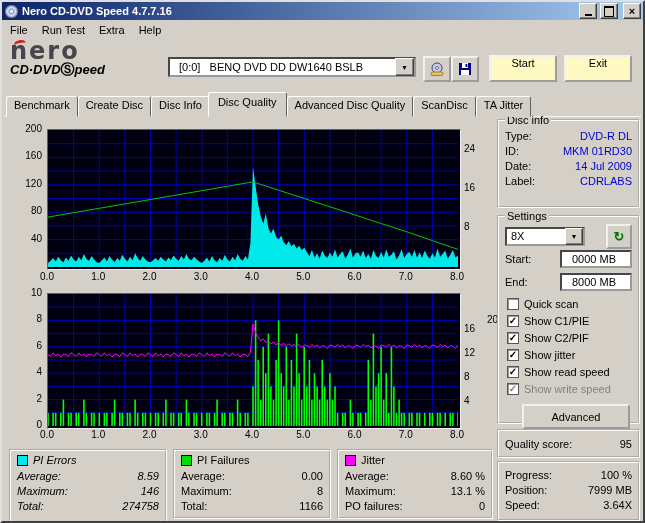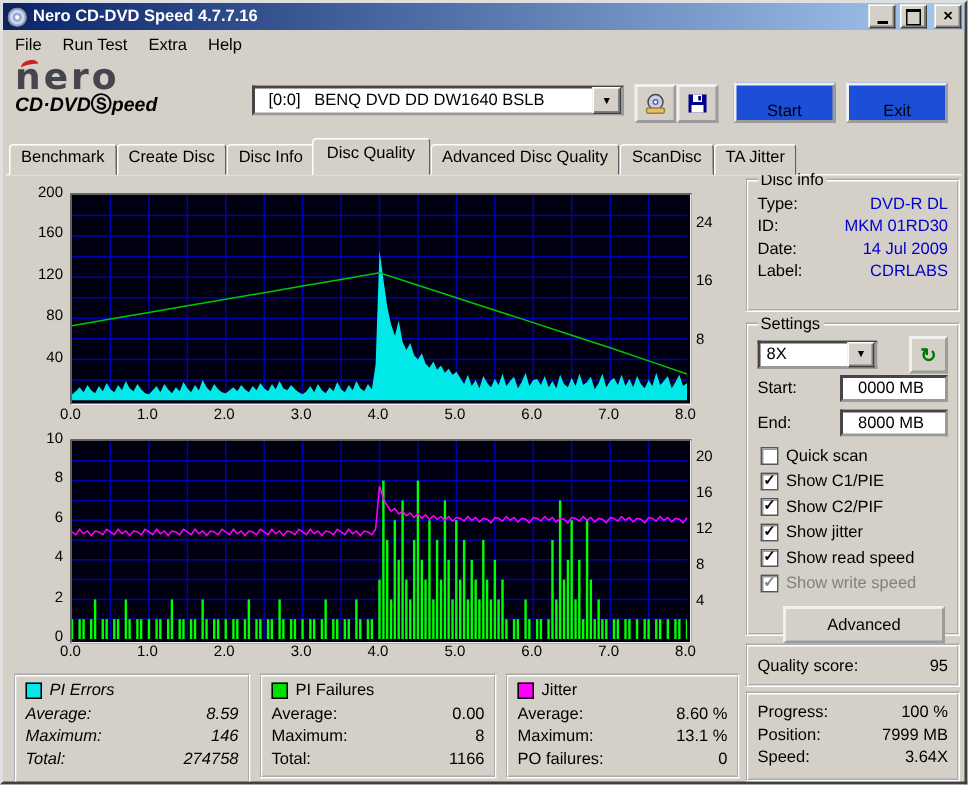--- a/index.html
+++ b/index.html
@@ -22,21 +22,21 @@
   .logo{position:absolute;left:8px;top:0px;}
   .logo-nero{font-family:"DejaVu Sans",sans-serif;font-size:24px;font-weight:bold;color:#45454e;letter-spacing:2px;line-height:24px;}
   .flame{position:absolute;left:4px;top:1px;width:12px;height:5px;border-top:3px solid #cc2222;border-radius:50% 50% 0 0;transform:rotate(-12deg);}
   .logo-sub{font-style:italic;font-weight:bold;font-size:13px;line-height:13px;letter-spacing:0;}
   .logo-sub .sglyph{font-style:normal;font-size:14px;}
   .combo{position:absolute;left:166px;top:18px;width:248px;height:20px;background:#fff;border:2px inset #9a9a9a;display:flex;align-items:center;box-sizing:border-box;}
   .combo-text{flex:1;padding-left:9px;white-space:pre;overflow:hidden;}
   .arrow-btn{width:16px;height:14px;background:#d4d0c8;border:1px solid;border-color:#fff #404040 #404040 #fff;box-shadow:inset -1px -1px 0 #808080;display:flex;align-items:center;justify-content:center;font-size:7px;}
   .combo .arrow-btn{height:100%;width:17px;}
   .small-btn{position:absolute;top:17px;width:24px;height:22px;background:#d4d0c8;border:2px outset #f0f0f0;display:flex;align-items:center;justify-content:center;}
-  .push-btn{position:absolute;top:16px;width:64px;height:23px;background:#1d4ed8;border:2px outset #f0f0f0;display:flex;align-items:flex-end;justify-content:center;}
+  .push-btn{position:absolute;top:16px;width:64px;height:23px;background:#fef9c3;border:2px outset #f0f0f0;display:flex;align-items:flex-start;justify-content:center;}
   
   .tabline{position:absolute;left:2px;right:2px;top:114px;height:1px;background:#f5f5f5;}
   .tabstrip{position:absolute;left:4px;top:95px;height:20px;display:flex;align-items:flex-end;z-index:2;}
   .tab{height:17px;padding:2px 7px 0;margin-right:0;background:#d4d0c8;border:1px solid;border-color:#fff #606060 #d4d0c8 #fff;border-radius:3px 3px 0 0;white-space:nowrap;}
   .tab.active{height:20px;padding-top:3px;position:relative;z-index:3;margin-left:-2px;padding-left:9px;padding-right:9px;}
   
   .plot{position:absolute;background:#000010;border:1px solid;border-color:#606060 #f0f0f0 #f0f0f0 #606060;}
   .ylab{position:absolute;font-size:10px;}
   .ylab .tick{position:absolute;right:2px;width:100%;text-align:right;height:10px;line-height:10px;}
   .ylab.right .tick{text-align:left;left:3px;right:auto;}
@@ -339,21 +339,21 @@
         <rect x="383.6" y="118.8" width="1.6" height="13.2" fill="#00ff00"></rect>
         <rect x="388.7" y="118.8" width="1.6" height="13.2" fill="#00ff00"></rect>
         <rect x="391.3" y="118.8" width="1.6" height="13.2" fill="#00ff00"></rect>
         <rect x="396.4" y="118.8" width="1.6" height="13.2" fill="#00ff00"></rect>
         <rect x="401.5" y="118.8" width="1.6" height="13.2" fill="#00ff00"></rect>
         <rect x="404.1" y="118.8" width="1.6" height="13.2" fill="#00ff00"></rect>
         <rect x="409.2" y="118.8" width="1.6" height="13.2" fill="#00ff00"></rect>
         <polyline points="0.0,60.6 2.6,62.4 5.1,58.8 7.7,61.8 10.3,60.0 12.8,63.0 15.4,60.0 17.9,60.6 20.5,62.4 23.1,58.8 25.6,60.6 28.2,62.4 30.8,58.8 33.3,61.8 35.9,60.0 38.4,63.0 41.0,60.0 43.6,60.6 46.1,62.4 48.7,58.8 51.3,60.6 53.8,62.4 56.4,58.8 58.9,61.8 61.5,60.0 64.1,63.0 66.6,60.0 69.2,60.6 71.8,62.4 74.3,58.8 76.9,60.6 79.4,62.4 82.0,58.8 84.6,61.8 87.1,60.0 89.7,63.0 92.3,60.0 94.8,60.6 97.4,62.4 99.9,58.8 102.5,60.6 105.1,62.4 107.6,58.8 110.2,61.8 112.8,60.0 115.3,63.0 117.9,60.0 120.4,60.6 123.0,62.4 125.6,58.8 128.1,60.6 130.7,62.4 133.3,58.8 135.8,61.8 138.4,60.0 140.9,63.0 143.5,60.0 146.1,60.6 148.6,62.4 151.2,58.8 153.8,60.6 156.3,62.4 158.9,58.8 161.4,61.8 164.0,60.0 166.6,63.0 169.1,60.0 171.7,60.6 174.3,62.4 176.8,58.8 179.4,60.6 181.9,62.4 184.5,58.8 187.1,61.8 189.6,60.0 192.2,63.0 194.8,60.0 197.3,60.6 199.9,62.4 202.4,58.8 205.0,30.0 207.6,38.4 210.1,43.2 212.7,46.8 215.3,45.0 217.8,48.6 220.4,46.8 222.9,49.8 225.5,48.0 228.1,51.0 230.6,48.6 233.2,51.6 235.7,49.2 238.3,52.2 240.9,49.8 243.4,52.2 246.0,50.4 248.6,52.8 251.1,50.4 253.7,53.4 256.3,51.0 258.8,51.6 261.4,53.4 263.9,50.4 266.5,52.8 269.1,51.0 271.6,54.0 274.2,51.6 276.8,52.2 279.3,54.6 281.9,51.0 284.4,51.6 287.0,53.4 289.6,50.4 292.1,52.8 294.7,51.0 297.3,54.0 299.8,51.6 302.4,52.2 304.9,54.6 307.5,51.0 310.1,51.6 312.6,53.4 315.2,50.4 317.8,52.8 320.3,51.0 322.9,54.0 325.4,51.6 328.0,52.2 330.6,54.6 333.1,51.0 335.7,51.6 338.3,53.4 340.8,50.4 343.4,52.8 345.9,51.0 348.5,54.0 351.1,51.6 353.6,52.2 356.2,54.6 358.8,51.0 361.3,51.6 363.9,53.4 366.4,50.4 369.0,52.8 371.6,51.0 374.1,54.0 376.7,51.6 379.3,52.2 381.8,54.6 384.4,51.0 386.9,51.6 389.5,53.4 392.1,50.4 394.6,52.8 397.2,51.0 399.8,54.0 402.3,51.6 404.9,52.2 407.4,54.6 410.0,51.0" fill="none" stroke="#ff00ff" stroke-width="1"></polyline>
       </svg></div>
   <div class="ylab right" id="yR2" style="left:459px;top:291px;width:20px;height:134px;">
-      <div class="tick" style="top: 7px;">20</div>
+      <div class="tick" style="top: 22px; margin-left: 23px;">20</div>
       <div class="tick" style="top: 31px;">16</div>
       <div class="tick" style="top: 55px;">12</div>
       <div class="tick" style="top: 79px;">8</div>
       <div class="tick" style="top: 103px;">4</div>
     </div>
   <div class="xlab" id="xlab2" style="left:45px;top:427px;width:412px;">
       <div class="xtick" style="left: -11px;">0.0</div>
       <div class="xtick" style="left: 40.25px;">1.0</div>
       <div class="xtick" style="left: 91.5px;">2.0</div>
       <div class="xtick" style="left: 142.75px;">3.0</div>

